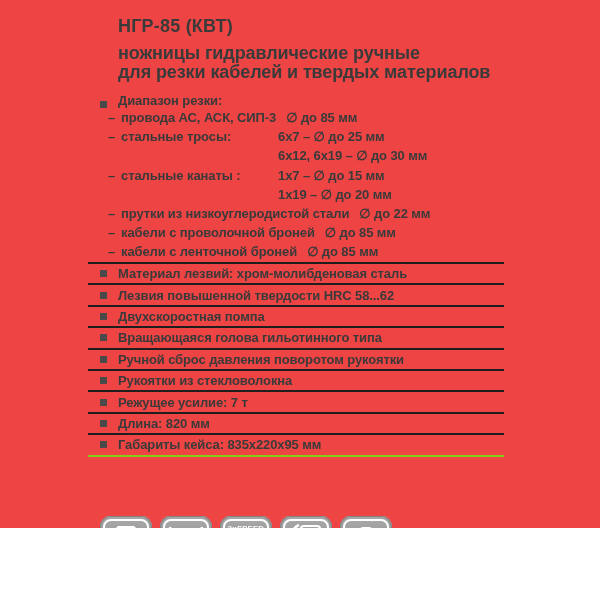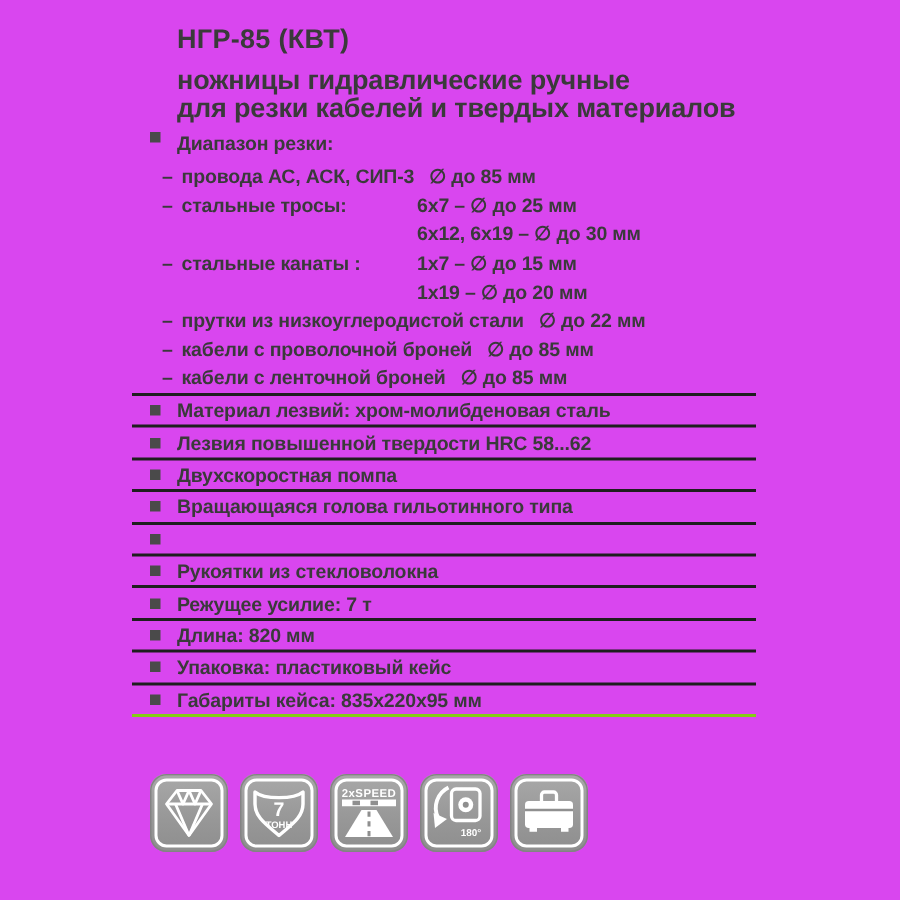--- a/index.html
+++ b/index.html
@@ -2,30 +2,30 @@
 <html><head>
 <meta charset="utf-8">
 <style>
   html,body{margin:0;padding:0;}
   body{
     width:600px;height:600px;background:#ffffff;
     font-family:"Liberation Sans",sans-serif;
     color:#3a3a3a;
     -webkit-font-smoothing:antialiased;
   }
-  .page{position:relative;width:600px;height:600px;background:#d946ef;overflow:hidden;}
+  .page{position:relative;width:600px;height:528px;background:#ef4444;overflow:hidden;}
 
   
   .header{position:absolute;left:118px;top:16px;width:400px;}
   .title{font-size:18px;font-weight:700;letter-spacing:.2px;margin:0 0 7px 0;}
   .subtitle{font-size:18px;font-weight:700;line-height:18.5px;letter-spacing:-.1px;}
 
   
   .cutting{position:absolute;left:88px;top:88px;width:416px;font-size:13px;font-weight:700;letter-spacing:-.1px;}
-  .chead{display:flex;align-items:flex-start;height:20px;padding-left:12px;}
+  .chead{display:flex;align-items:flex-end;height:20px;padding-left:12px;}
   .sq{width:7px;height:7px;background:#4a4a4a;margin-right:11px;flex:none;}
   .crow{display:flex;align-items:center;height:19.2px;padding-left:20px;white-space:nowrap;}
   .crow .dash{width:13px;flex:none;}
   .crow.cols .lbl{width:137px;flex:none;}
   .crow .val{margin-left:20px;}
   .crow.inline .val{margin-left:10px;}
 
   
   .features{position:absolute;left:88px;top:262px;width:416px;border-bottom:2px solid #84cc16;}
   .frow{box-sizing:border-box;height:21.4px;border-top:2px solid #1e1e1e;display:flex;align-items:center;padding-left:12px;font-size:13px;font-weight:700;letter-spacing:-.1px;white-space:nowrap;}
@@ -109,36 +109,33 @@
     <div class="frow">
       <span class="sq"></span>
       <span>Двухскоростная помпа</span>
     </div>
     <div class="frow">
       <span class="sq"></span>
       <span>Вращающаяся голова гильотинного типа</span>
     </div>
     <div class="frow">
       <span class="sq"></span>
+      <span>Ручной сброс давления поворотом рукоятки</span>
     </div>
     <div class="frow">
       <span class="sq"></span>
       <span>Рукоятки из стекловолокна</span>
     </div>
     <div class="frow">
       <span class="sq"></span>
       <span>Режущее усилие: 7 т</span>
     </div>
     <div class="frow">
       <span class="sq"></span>
       <span>Длина: 820 мм</span>
-    </div>
-    <div class="frow">
-      <span class="sq"></span>
-      <span>Упаковка: пластиковый кейс</span>
     </div>
     <div class="frow">
       <span class="sq"></span>
       <span>Габариты кейса: 835х220х95 мм</span>
     </div>
   </div>
 
   <div class="badges">
 
     <div class="badge">

